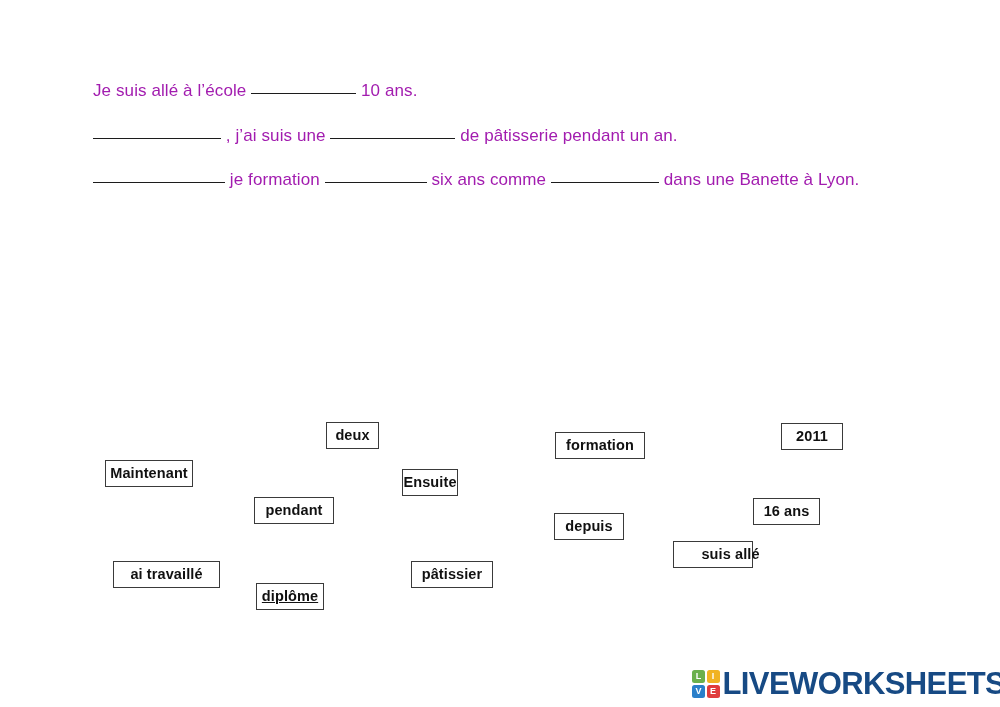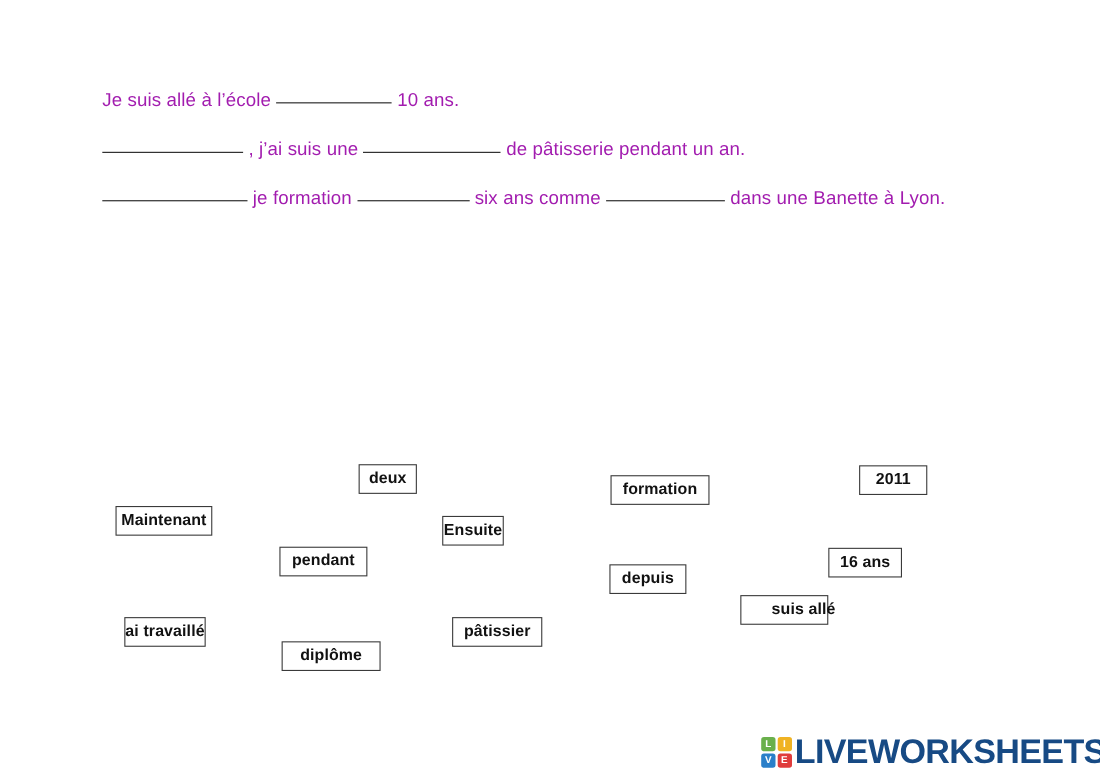--- a/index.html
+++ b/index.html
@@ -122,24 +122,24 @@
 
   <div class="wordbank">
       <div class="wordbox" style="left: 326px; top: 422px; width: 53px;">deux</div>
       <div class="wordbox" style="left: 555px; top: 432px; width: 90px;">formation</div>
       <div class="wordbox" style="left: 781px; top: 423px; width: 62px;">2011</div>
       <div class="wordbox" style="left: 105px; top: 460px; width: 88px;">Maintenant</div>
       <div class="wordbox" style="left: 402px; top: 469px; width: 56px;">Ensuite</div>
       <div class="wordbox" style="left: 254px; top: 497px; width: 80px;">pendant</div>
       <div class="wordbox" style="left: 554px; top: 503px; width: 70px; margin-top: 10px;">depuis</div>
       <div class="wordbox" style="left: 753px; top: 498px; width: 67px;">16 ans</div>
-      <div class="wordbox" style="left: 113px; top: 561px; width: 74px;">ai travaillé</div>
+      <div class="wordbox" style="left: 113px; top: 561px; width: 107px;">ai travaillé</div>
       <div class="wordbox" style="left: 411px; top: 561px; width: 82px;">pâtissier</div>
       <div class="wordbox" style="left: 673px; top: 541px; width: 80px; padding-left: 44px;">suis allé</div>
-      <div class="wordbox" style="left: 256px; top: 583px; width: 90px;">diplôme</div>
+      <div class="wordbox" style="left: 256px; top: 583px; width: 68px; text-decoration: underline;">diplôme</div>
     </div>
 
   <div class="lw-logo">
     <div class="lw-tiles">
         <div class="lw-tile" style="background: rgb(106, 176, 76);">L</div>
         <div class="lw-tile" style="background: rgb(240, 179, 35);">I</div>
         <div class="lw-tile" style="background: rgb(42, 127, 201);">V</div>
         <div class="lw-tile" style="background: rgb(224, 60, 60);">E</div>
       </div>
     <div class="lw-text" style="color: rgb(23, 74, 132);">LIVEWORKSHEETS</div>

